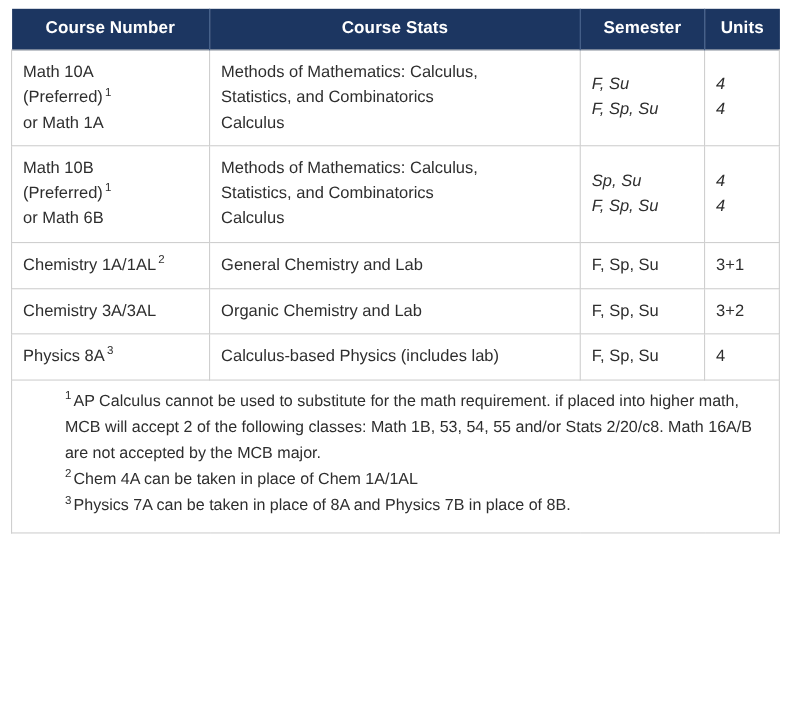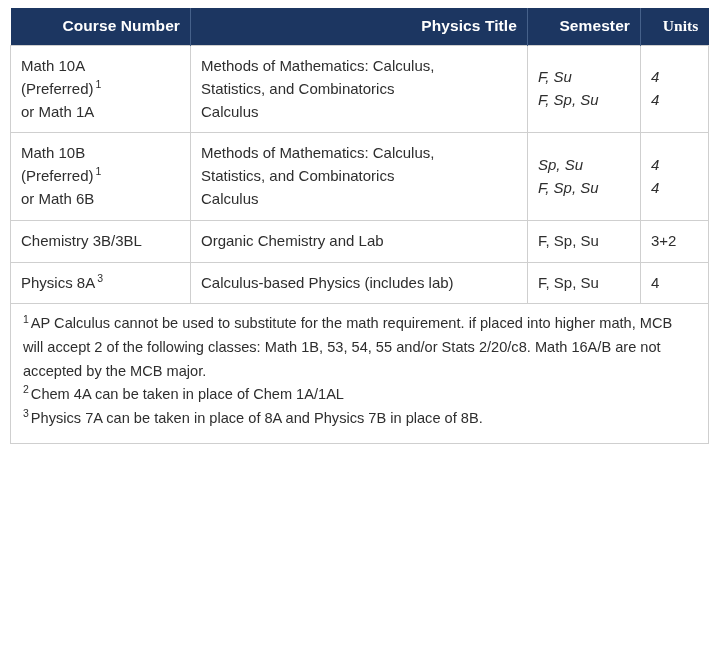--- a/index.html
+++ b/index.html
@@ -30,28 +30,28 @@
   table.course-table col.c-number { width: 180px; }
   table.course-table col.c-title  { width: 337px; }
   table.course-table col.c-sem    { width: 113px; }
   table.course-table col.c-units  { width: 68px; }
 
   thead th {
     background: #1c3661;
     color: #ffffff;
     font-size: 15.5px;
     font-weight: bold;
-    text-align: right;
+    text-align: center;
     padding: 9px 10px 10px 10px;
     border-right: 1px solid #46618a;
     border-bottom: none;
     letter-spacing: 0.1px;
     vertical-align: middle;
   }
-  thead th:last-child { border-right: none; font-family: Liberation Serif, serif; }
+  thead th:last-child { border-right: none; }
 
   tbody td {
     border: 1px solid #cfcfcf;
     padding: 9px 10px;
     font-size: 15px;
     line-height: 1.52;
     vertical-align: middle;
     color: #2e2e2e;
     background: #ffffff;
   }
@@ -67,40 +67,40 @@
     line-height: 0;
     padding-left: 2px;
   }
 
   td.footnotes {
     padding: 8px 12px 12px 12px;
     font-size: 14.6px;
     line-height: 1.62;
     color: #2e2e2e;
   }
-  .fn-line { display: block; }
+  .fn-line { display: block; margin-left: 36px; }
   .fn-line sup { padding-left: 0; padding-right: 2px; }
 
   .line { display: block; }
 </style>
 </head>
 <body>
 
 <div class="table-wrap">
   <table class="course-table">
     <colgroup>
       <col class="c-number">
       <col class="c-title">
       <col class="c-sem">
       <col class="c-units">
     </colgroup>
     <thead>
       <tr>
         <th>Course Number</th>
-        <th>Physics Title</th>
+        <th>Course Stats</th>
         <th>Semester</th>
         <th>Units</th>
       </tr>
     </thead>
     <tbody id="tbody">
         <tr class="tall">
           <td class="col-number">
             <span class="line">Math 10A</span>
             <span class="line">(Preferred)<sup>1</sup></span>
             <span class="line">or Math 1A</span>
@@ -134,21 +134,35 @@
             <span class="line">Sp, Su</span>
             <span class="line">F, Sp, Su</span>
           </td>
           <td class="col-units">
             <span class="line">4</span>
             <span class="line">4</span>
           </td>
         </tr>
         <tr>
           <td class="col-number">
-            <span class="line">Chemistry 3B/3BL</span>
+            <span class="line">Chemistry 1A/1AL<sup>2</sup></span>
+          </td>
+          <td class="col-title">
+            <span class="line">General Chemistry and Lab</span>
+          </td>
+          <td class="col-sem">
+            <span class="line">F, Sp, Su</span>
+          </td>
+          <td class="col-units">
+            <span class="line">3+1</span>
+          </td>
+        </tr>
+        <tr>
+          <td class="col-number">
+            <span class="line">Chemistry 3A/3AL</span>
           </td>
           <td class="col-title">
             <span class="line">Organic Chemistry and Lab</span>
           </td>
           <td class="col-sem">
             <span class="line">F, Sp, Su</span>
           </td>
           <td class="col-units">
             <span class="line">3+2</span>
           </td>

